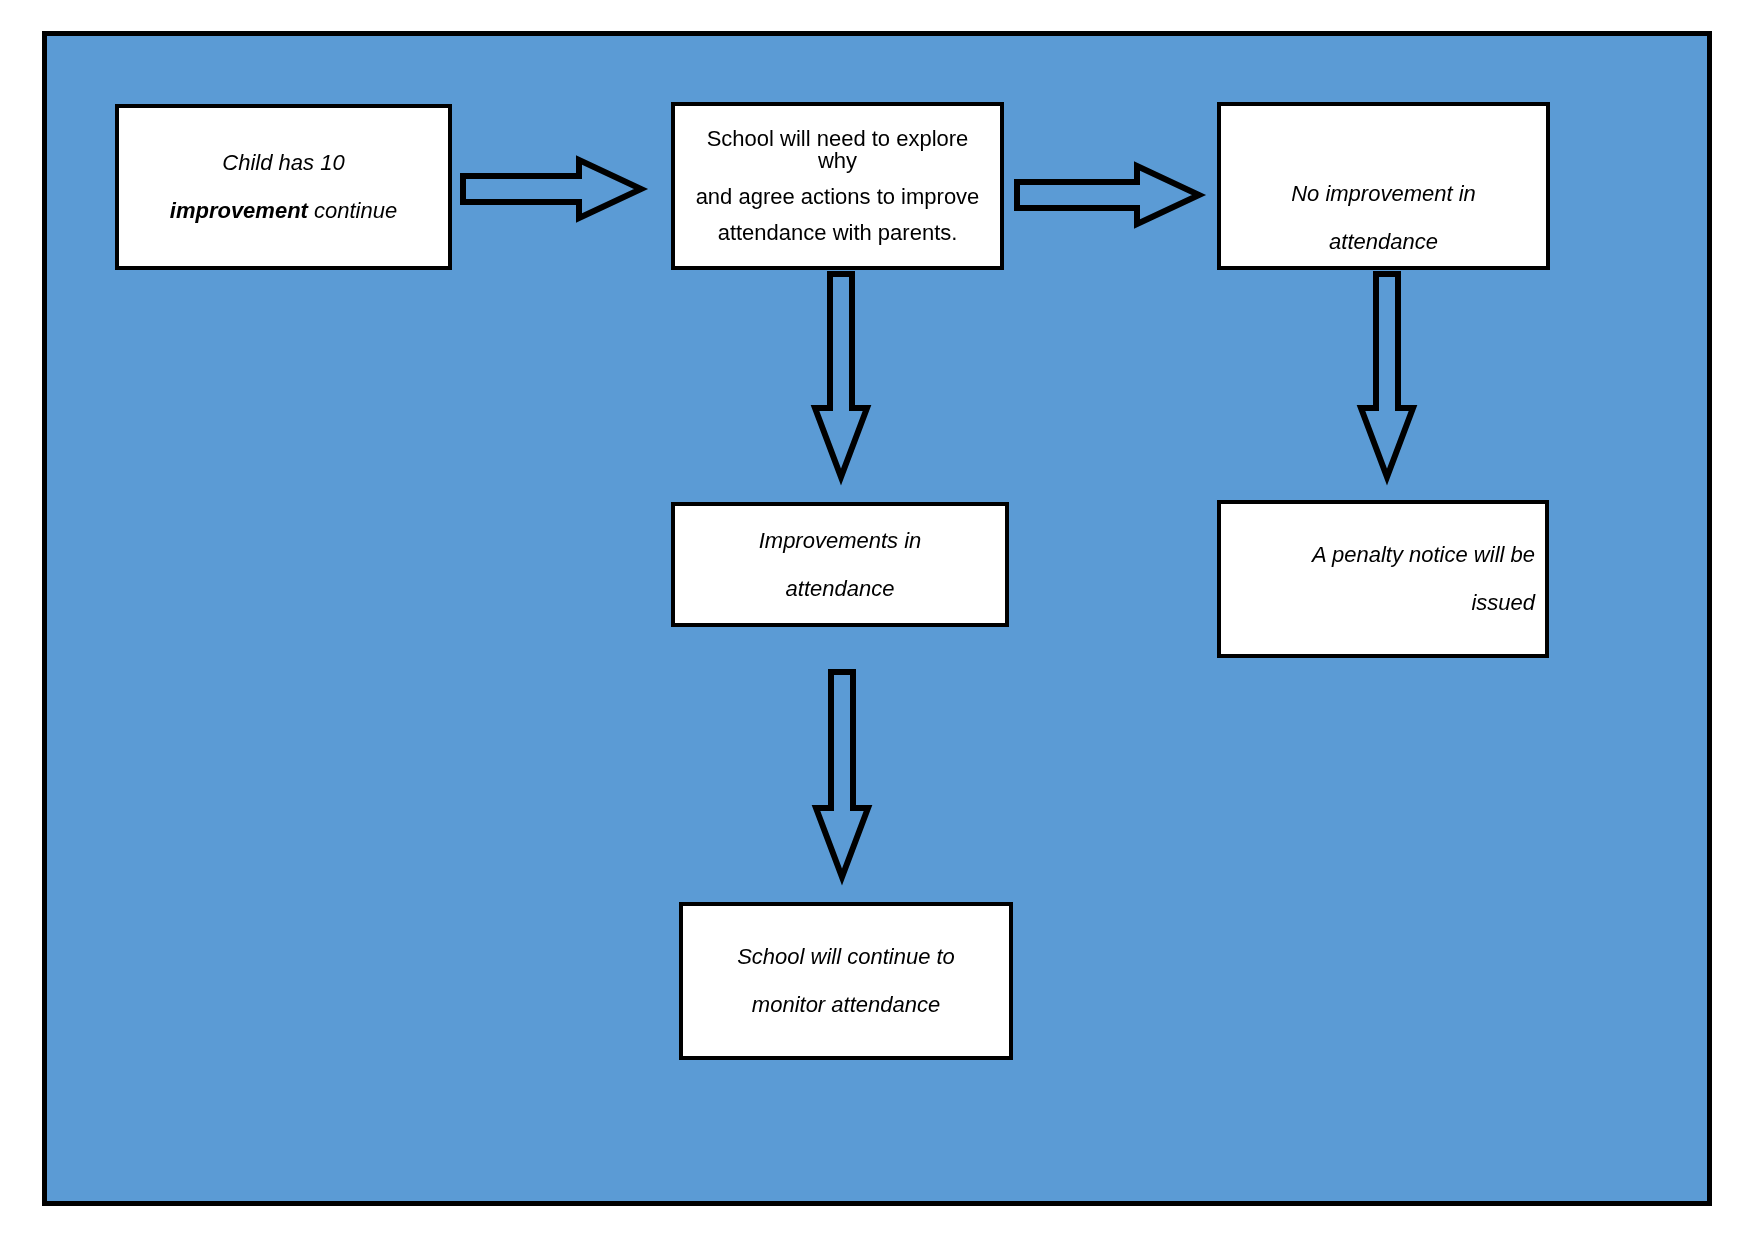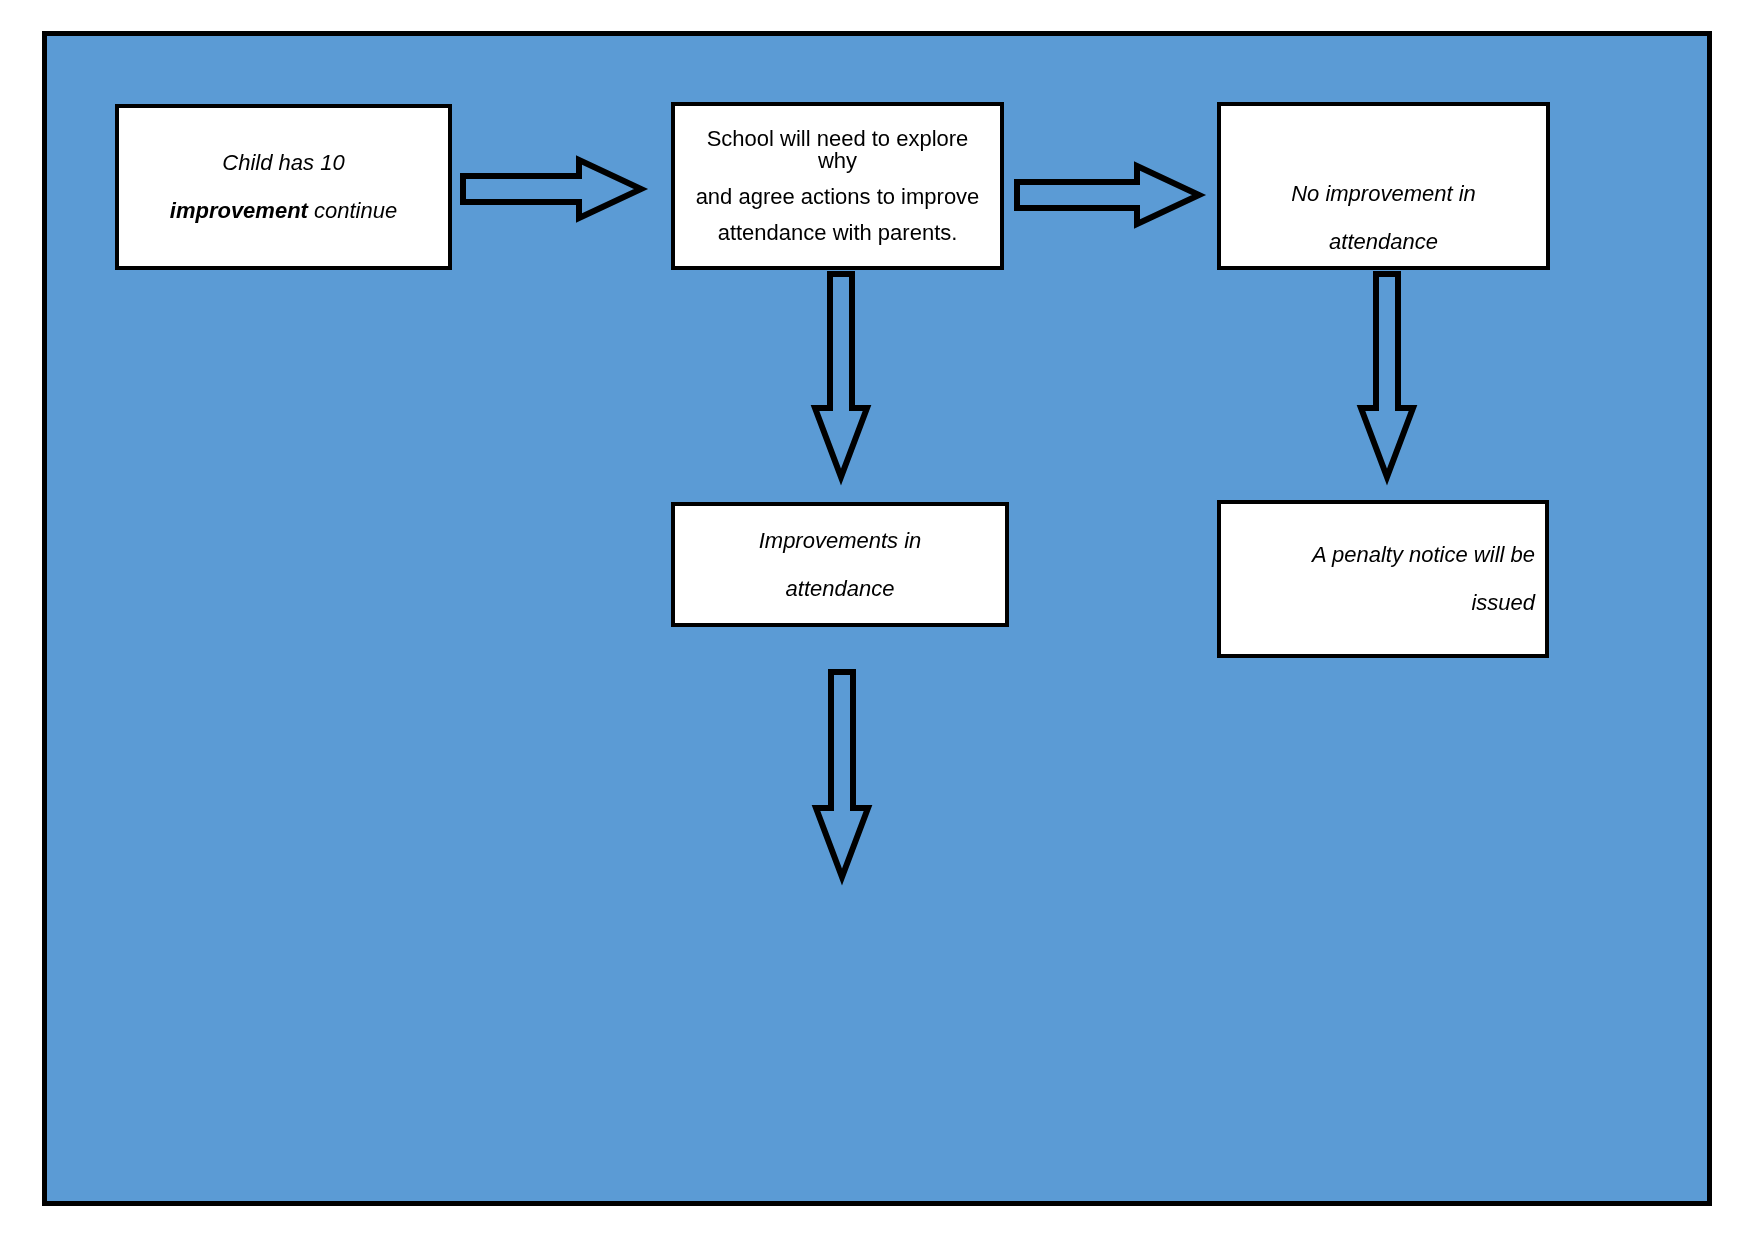--- a/index.html
+++ b/index.html
@@ -95,20 +95,24 @@
     <div class="node gap2" id="node-improve">
       <span class="ln">Improvements in</span>
       <span class="ln">attendance</span>
     </div>
 
     <div class="node gap2" id="node-penalty">
       <span class="ln">A penalty notice will be</span>
       <span class="ln">issued</span>
     </div>
 
+    <div class="node gap2" id="node-monitor">
+      <span class="ln">School will continue to</span>
+      <span class="ln">monitor attendance</span>
+    </div>
 
     <div class="arrow" id="arrow-start-to-explore">
       <svg width="182" height="62" viewBox="0 0 182 62">
         <polygon points="2,18 118,18 118,2 180,31 118,60 118,44 2,44" fill="none" stroke="#000000" stroke-width="6" stroke-linejoin="miter"></polygon>
       </svg>
     </div>
 
     <div class="arrow" id="arrow-explore-to-noimp">
       <svg width="186" height="62" viewBox="0 0 186 62">
         <polygon points="2,18 122,18 122,2 184,31 122,60 122,44 2,44" fill="none" stroke="#000000" stroke-width="6" stroke-linejoin="miter"></polygon>

